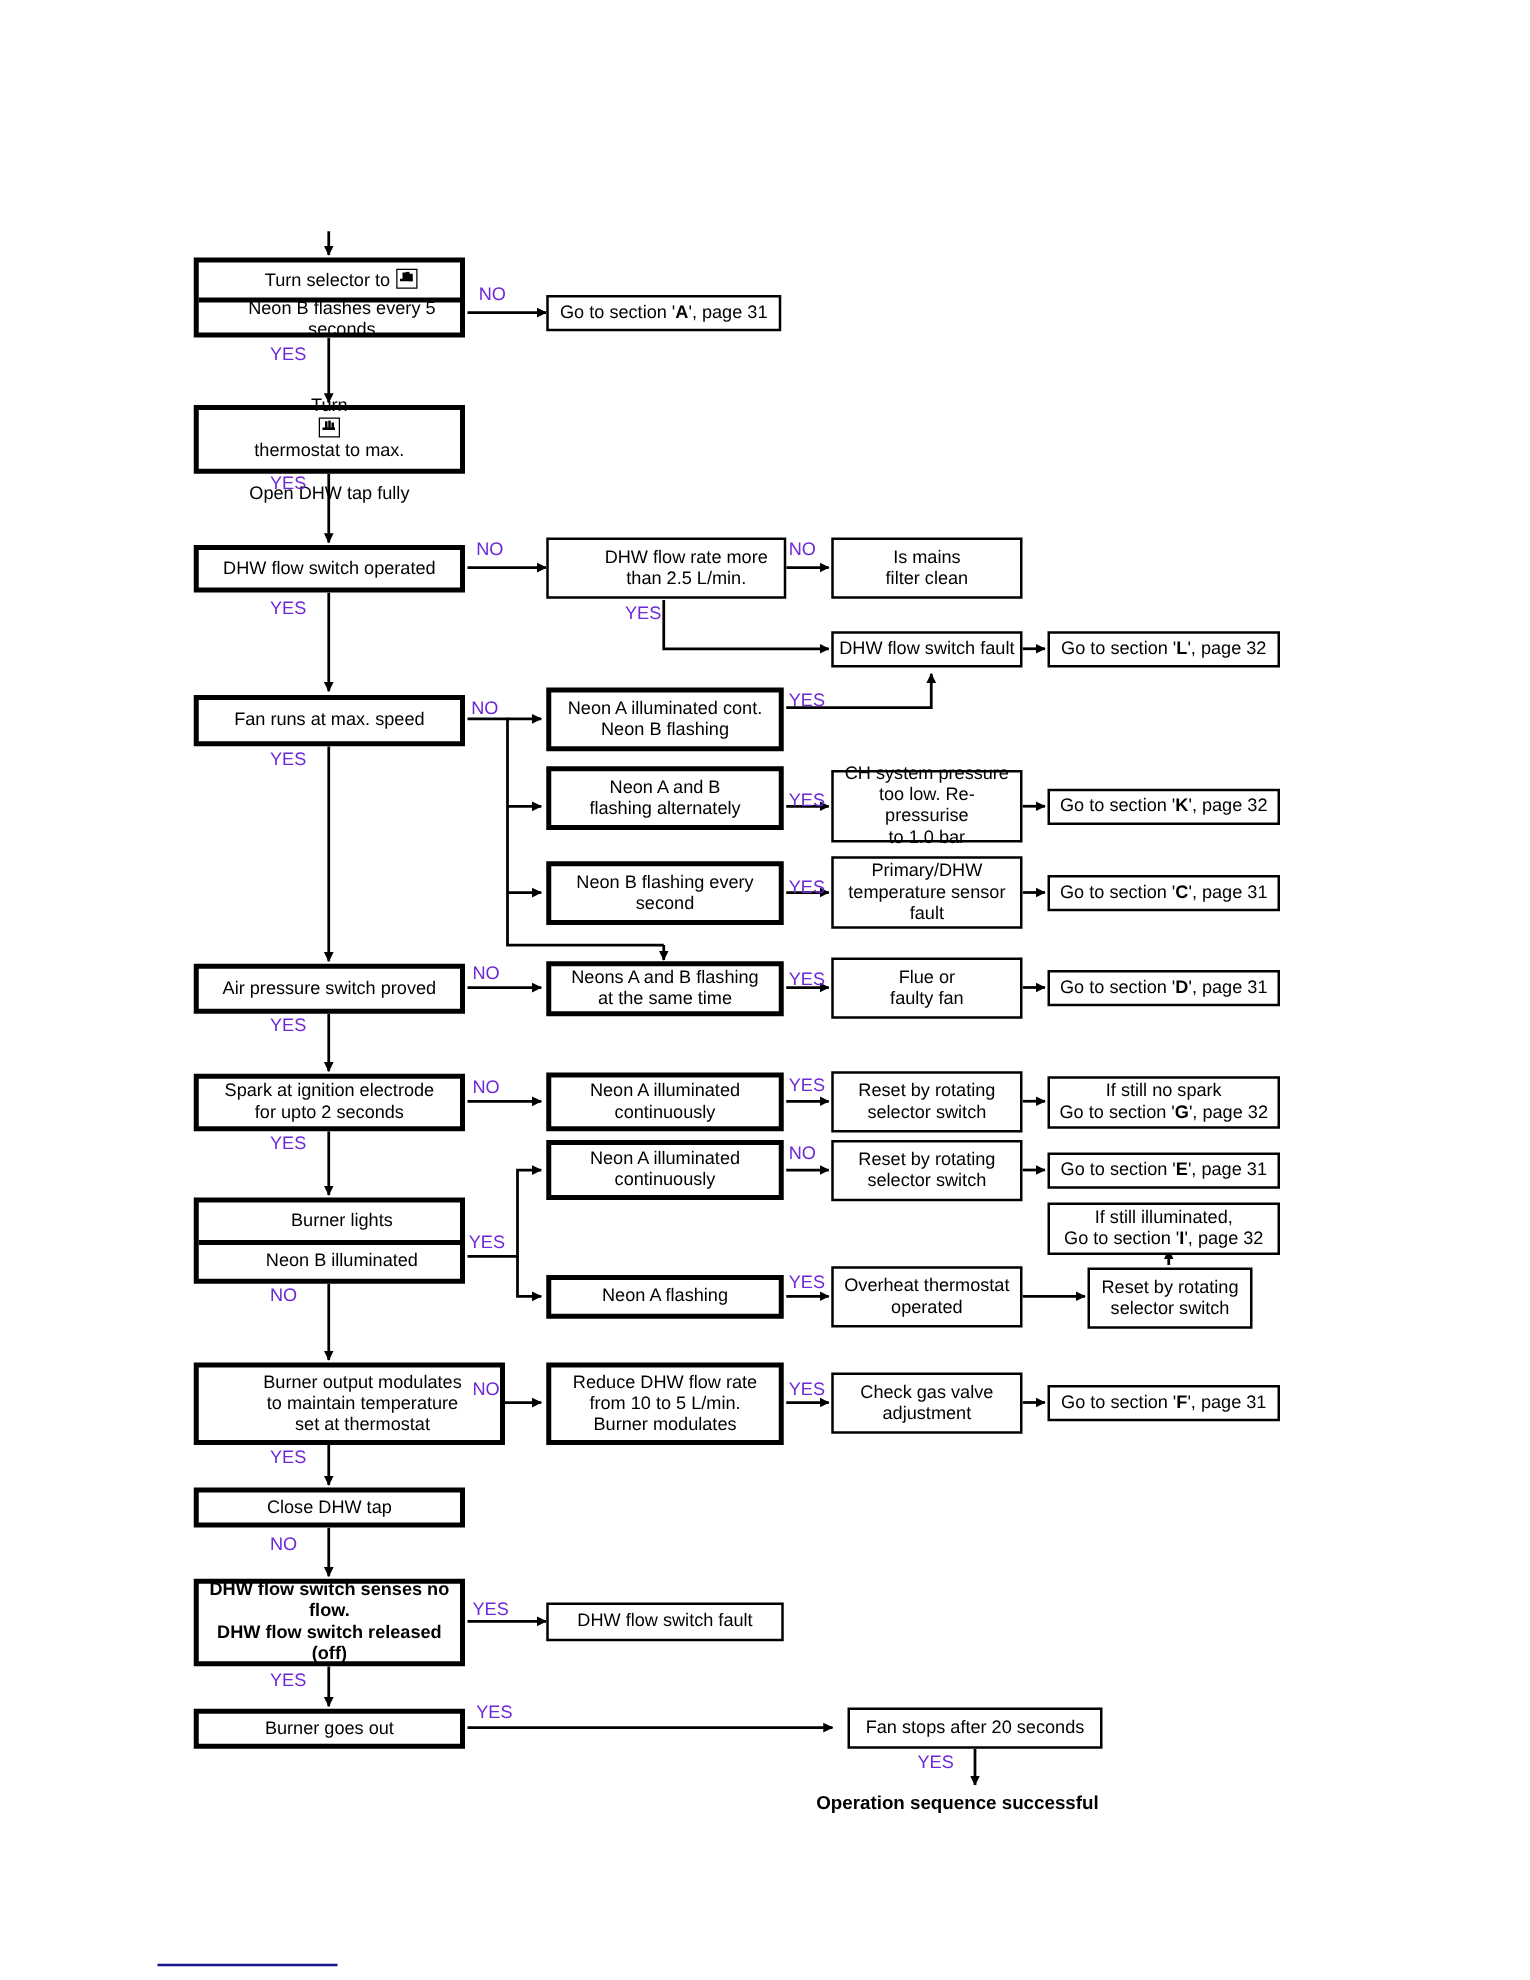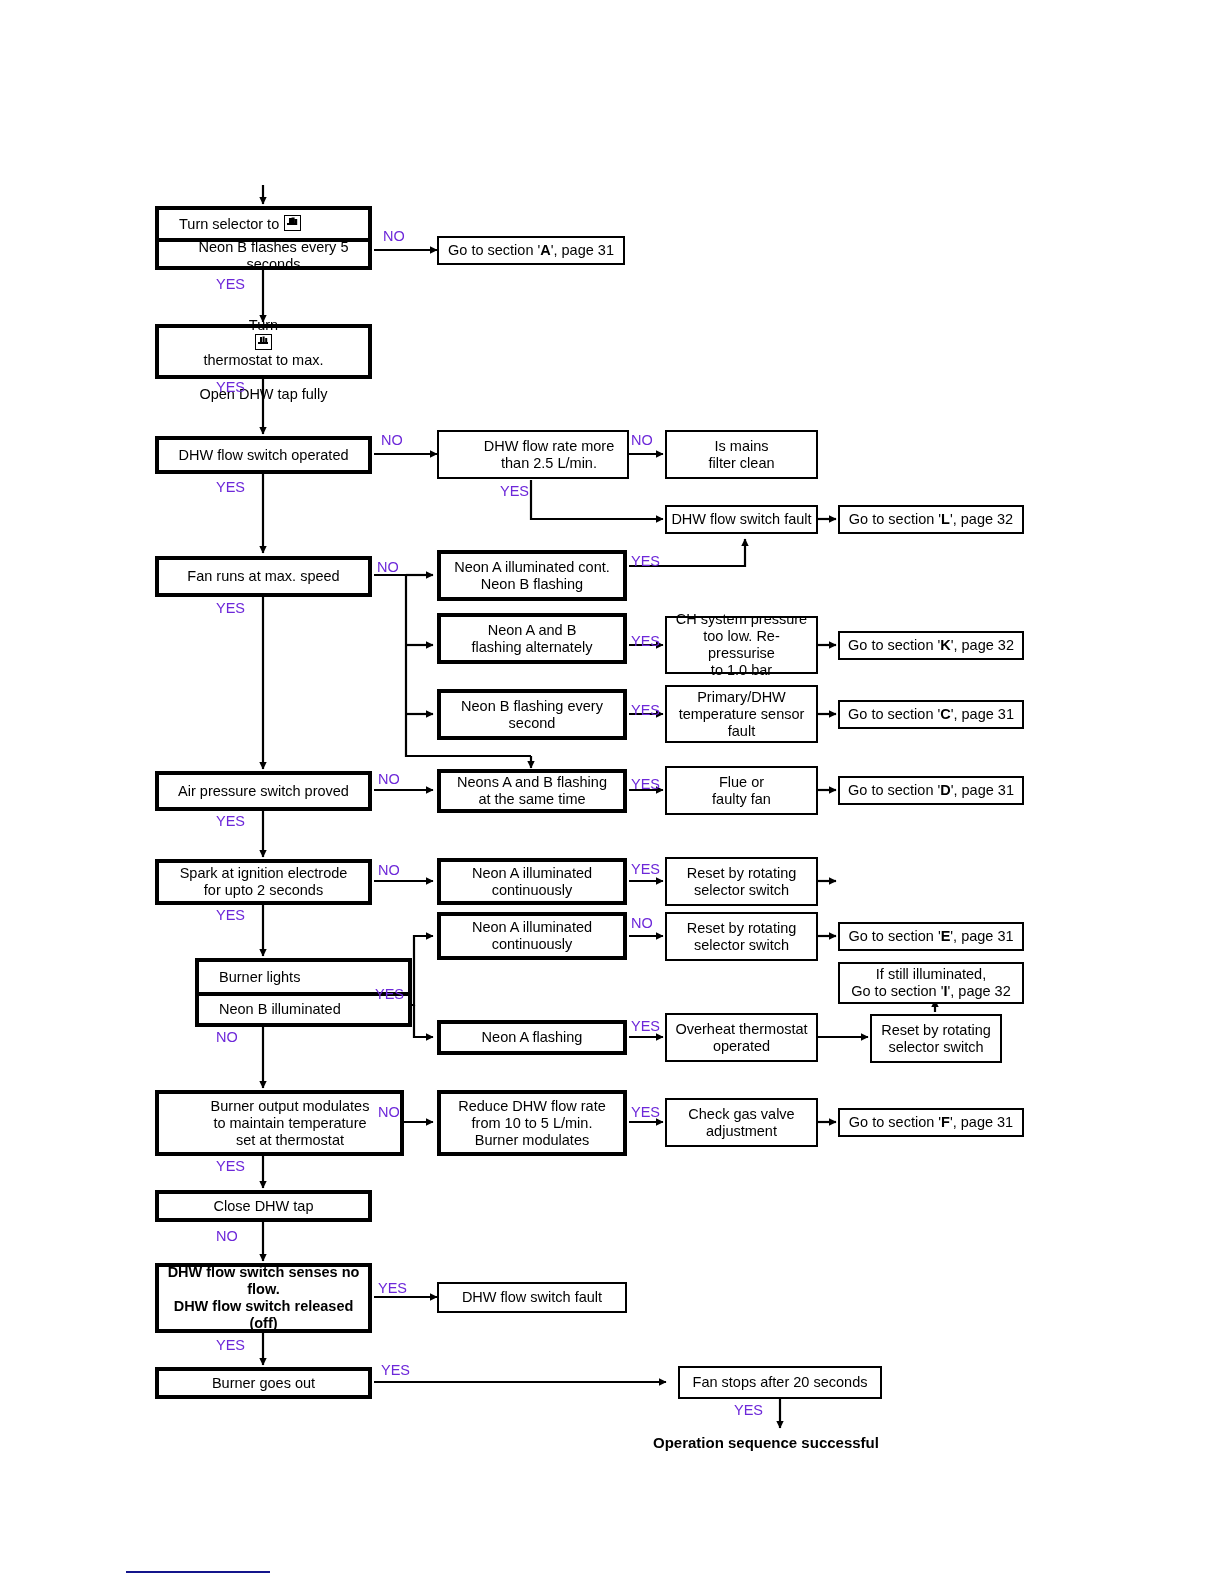--- a/index.html
+++ b/index.html
@@ -11,21 +11,21 @@
 
   .box{position:absolute;box-sizing:border-box;background:#fff;border:2px solid #000;
        display:flex;align-items:center;justify-content:center;text-align:center;
        font-size:14.5px;line-height:17px;color:#000;z-index:3;padding:0 4px;}
   .box.thick{border-width:4px;}
   .box.thin{border-width:2px;}
   .box span.inner{display:block;width:100%;white-space:pre-line;}
 
   
   .stack{position:absolute;box-sizing:border-box;background:#fff;border:4px solid #000;z-index:3;}
-  .stack .cell{box-sizing:border-box;display:flex;align-items:center;justify-content:flex-start;
+  .stack .cell{box-sizing:border-box;display:flex;align-items:center;justify-content:center;
                text-align:center;font-size:14.5px;line-height:17px;width:100%;padding-left:20px;}
   .stack .cell.div{border-top:4px solid #000;}
 
   .lbl{position:absolute;font-size:14.5px;line-height:16px;color:#6d28d9;z-index:4;
        background:transparent;white-space:nowrap;}
   .final{position:absolute;font-size:15px;font-weight:bold;color:#000;z-index:4;white-space:nowrap;}
   .sec{font-weight:bold;}
   .tap{display:inline-block;border:1.6px solid #000;width:15px;height:14px;
        vertical-align:-2px;position:relative;overflow:hidden;background:#fff;margin:0 1px;}
   .tap::before{content:"";position:absolute;left:2px;top:7px;width:10px;height:2.4px;background:#000;}
@@ -151,21 +151,21 @@
 
   <div class="box thick" style="left:155px;top:771px;width:217px;height:40px;">
     <span class="inner">Air pressure switch proved</span>
   </div>
 
   <div class="box thick" style="left:155px;top:859px;width:217px;height:46px;">
     <span class="inner">Spark at ignition electrode
 for upto 2 seconds</span>
   </div>
 
-  <div class="stack" style="left:155px;top:958px;width:217px;height:69px;margin-left:40px;">
+  <div class="stack" style="left:155px;top:958px;width:217px;height:69px;">
     <div class="cell" style="height:30px;">
       <span>Burner lights</span>
     </div>
     <div class="cell div" style="height:31px;">
       <span>Neon B illuminated</span>
     </div>
   </div>
 
   <div class="box thick" style="left:155px;top:1090px;width:249px;height:66px;padding-left:25px;">
     <span class="inner">Burner output modulates
@@ -299,20 +299,23 @@
   </div>
 
   <div class="box thin" style="left:838px;top:700px;width:186px;height:29px;">
     <span class="inner"><span>Go to section '</span><span class="sec">C</span><span>', page 31</span></span>
   </div>
 
   <div class="box thin" style="left:838px;top:776px;width:186px;height:29px;">
     <span class="inner"><span>Go to section '</span><span class="sec">D</span><span>', page 31</span></span>
   </div>
 
+  <div class="box thin" style="left:838px;top:861px;width:186px;height:42px;">
+    <span class="inner"><span>If still no spark</span><br><span>Go to section '</span><span class="sec">G</span><span>', page 32</span></span>
+  </div>
 
   <div class="box thin" style="left:838px;top:922px;width:186px;height:29px;">
     <span class="inner"><span>Go to section '</span><span class="sec">E</span><span>', page 31</span></span>
   </div>
 
   <div class="box thin" style="left:838px;top:962px;width:186px;height:42px;">
     <span class="inner"><span>If still illuminated,</span><br><span>Go to section '</span><span class="sec">I</span><span>', page 32</span></span>
   </div>
 
   <div class="box thin" style="left:870px;top:1014px;width:132px;height:49px;">

